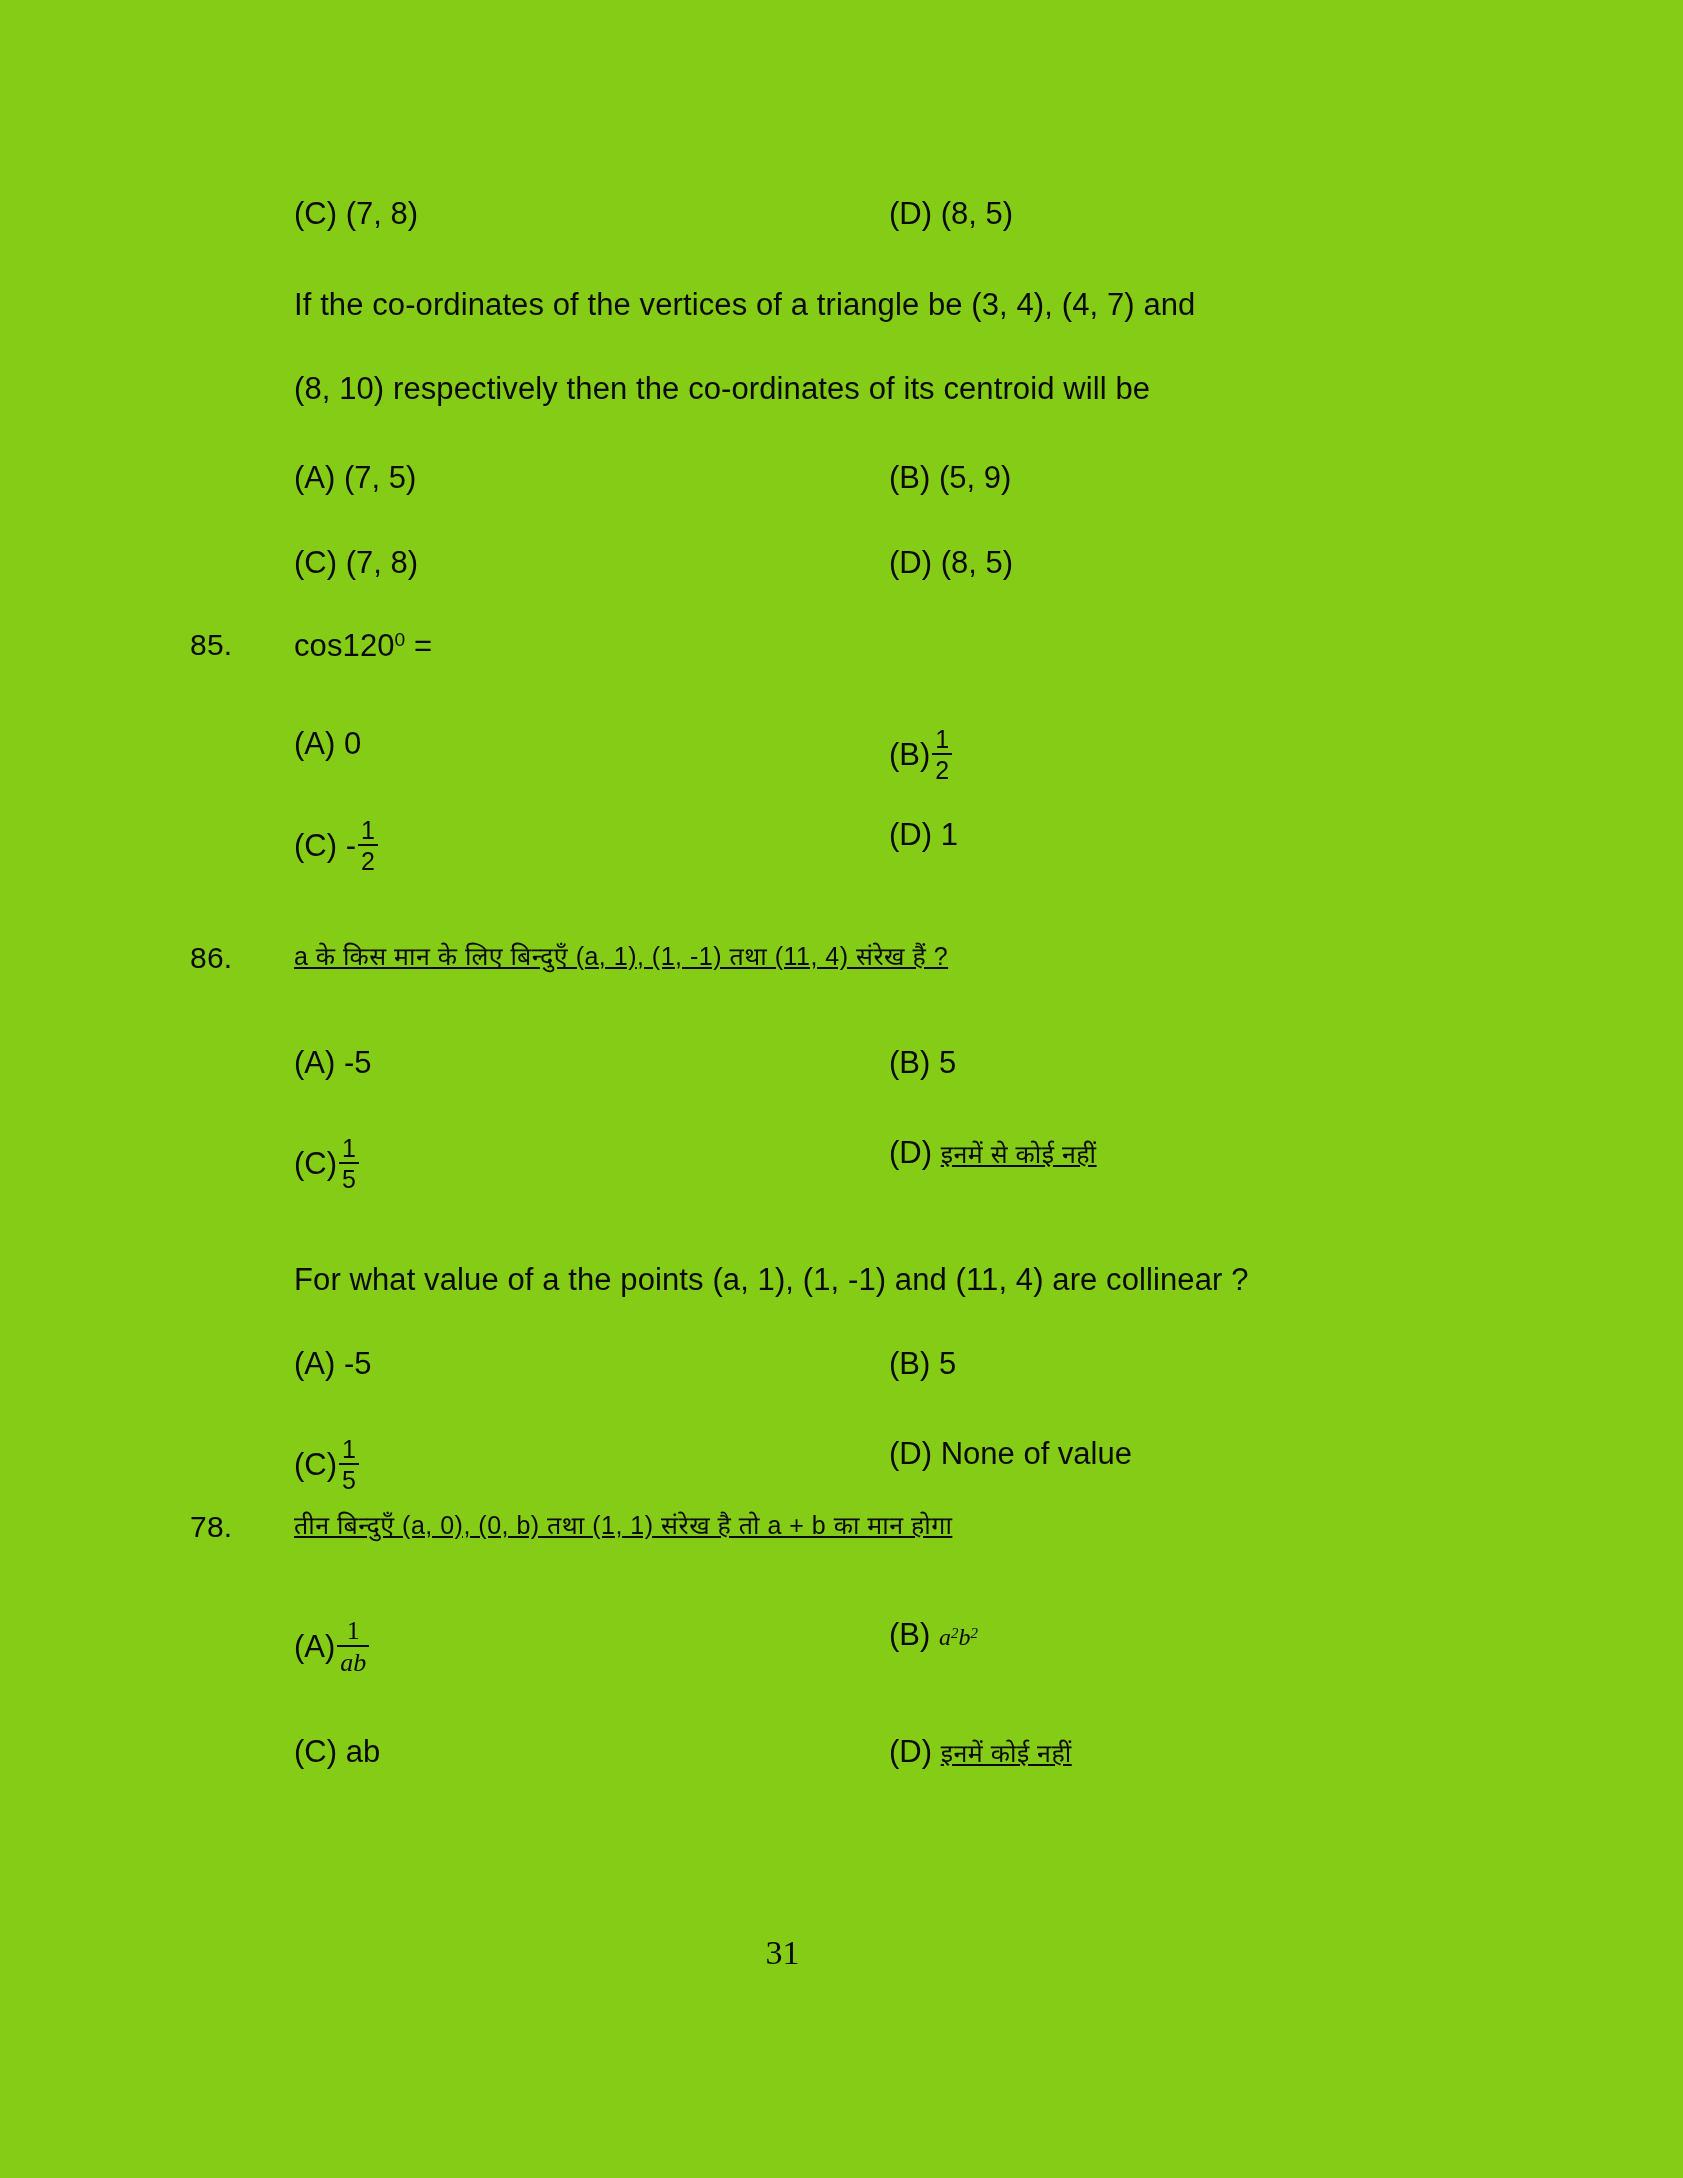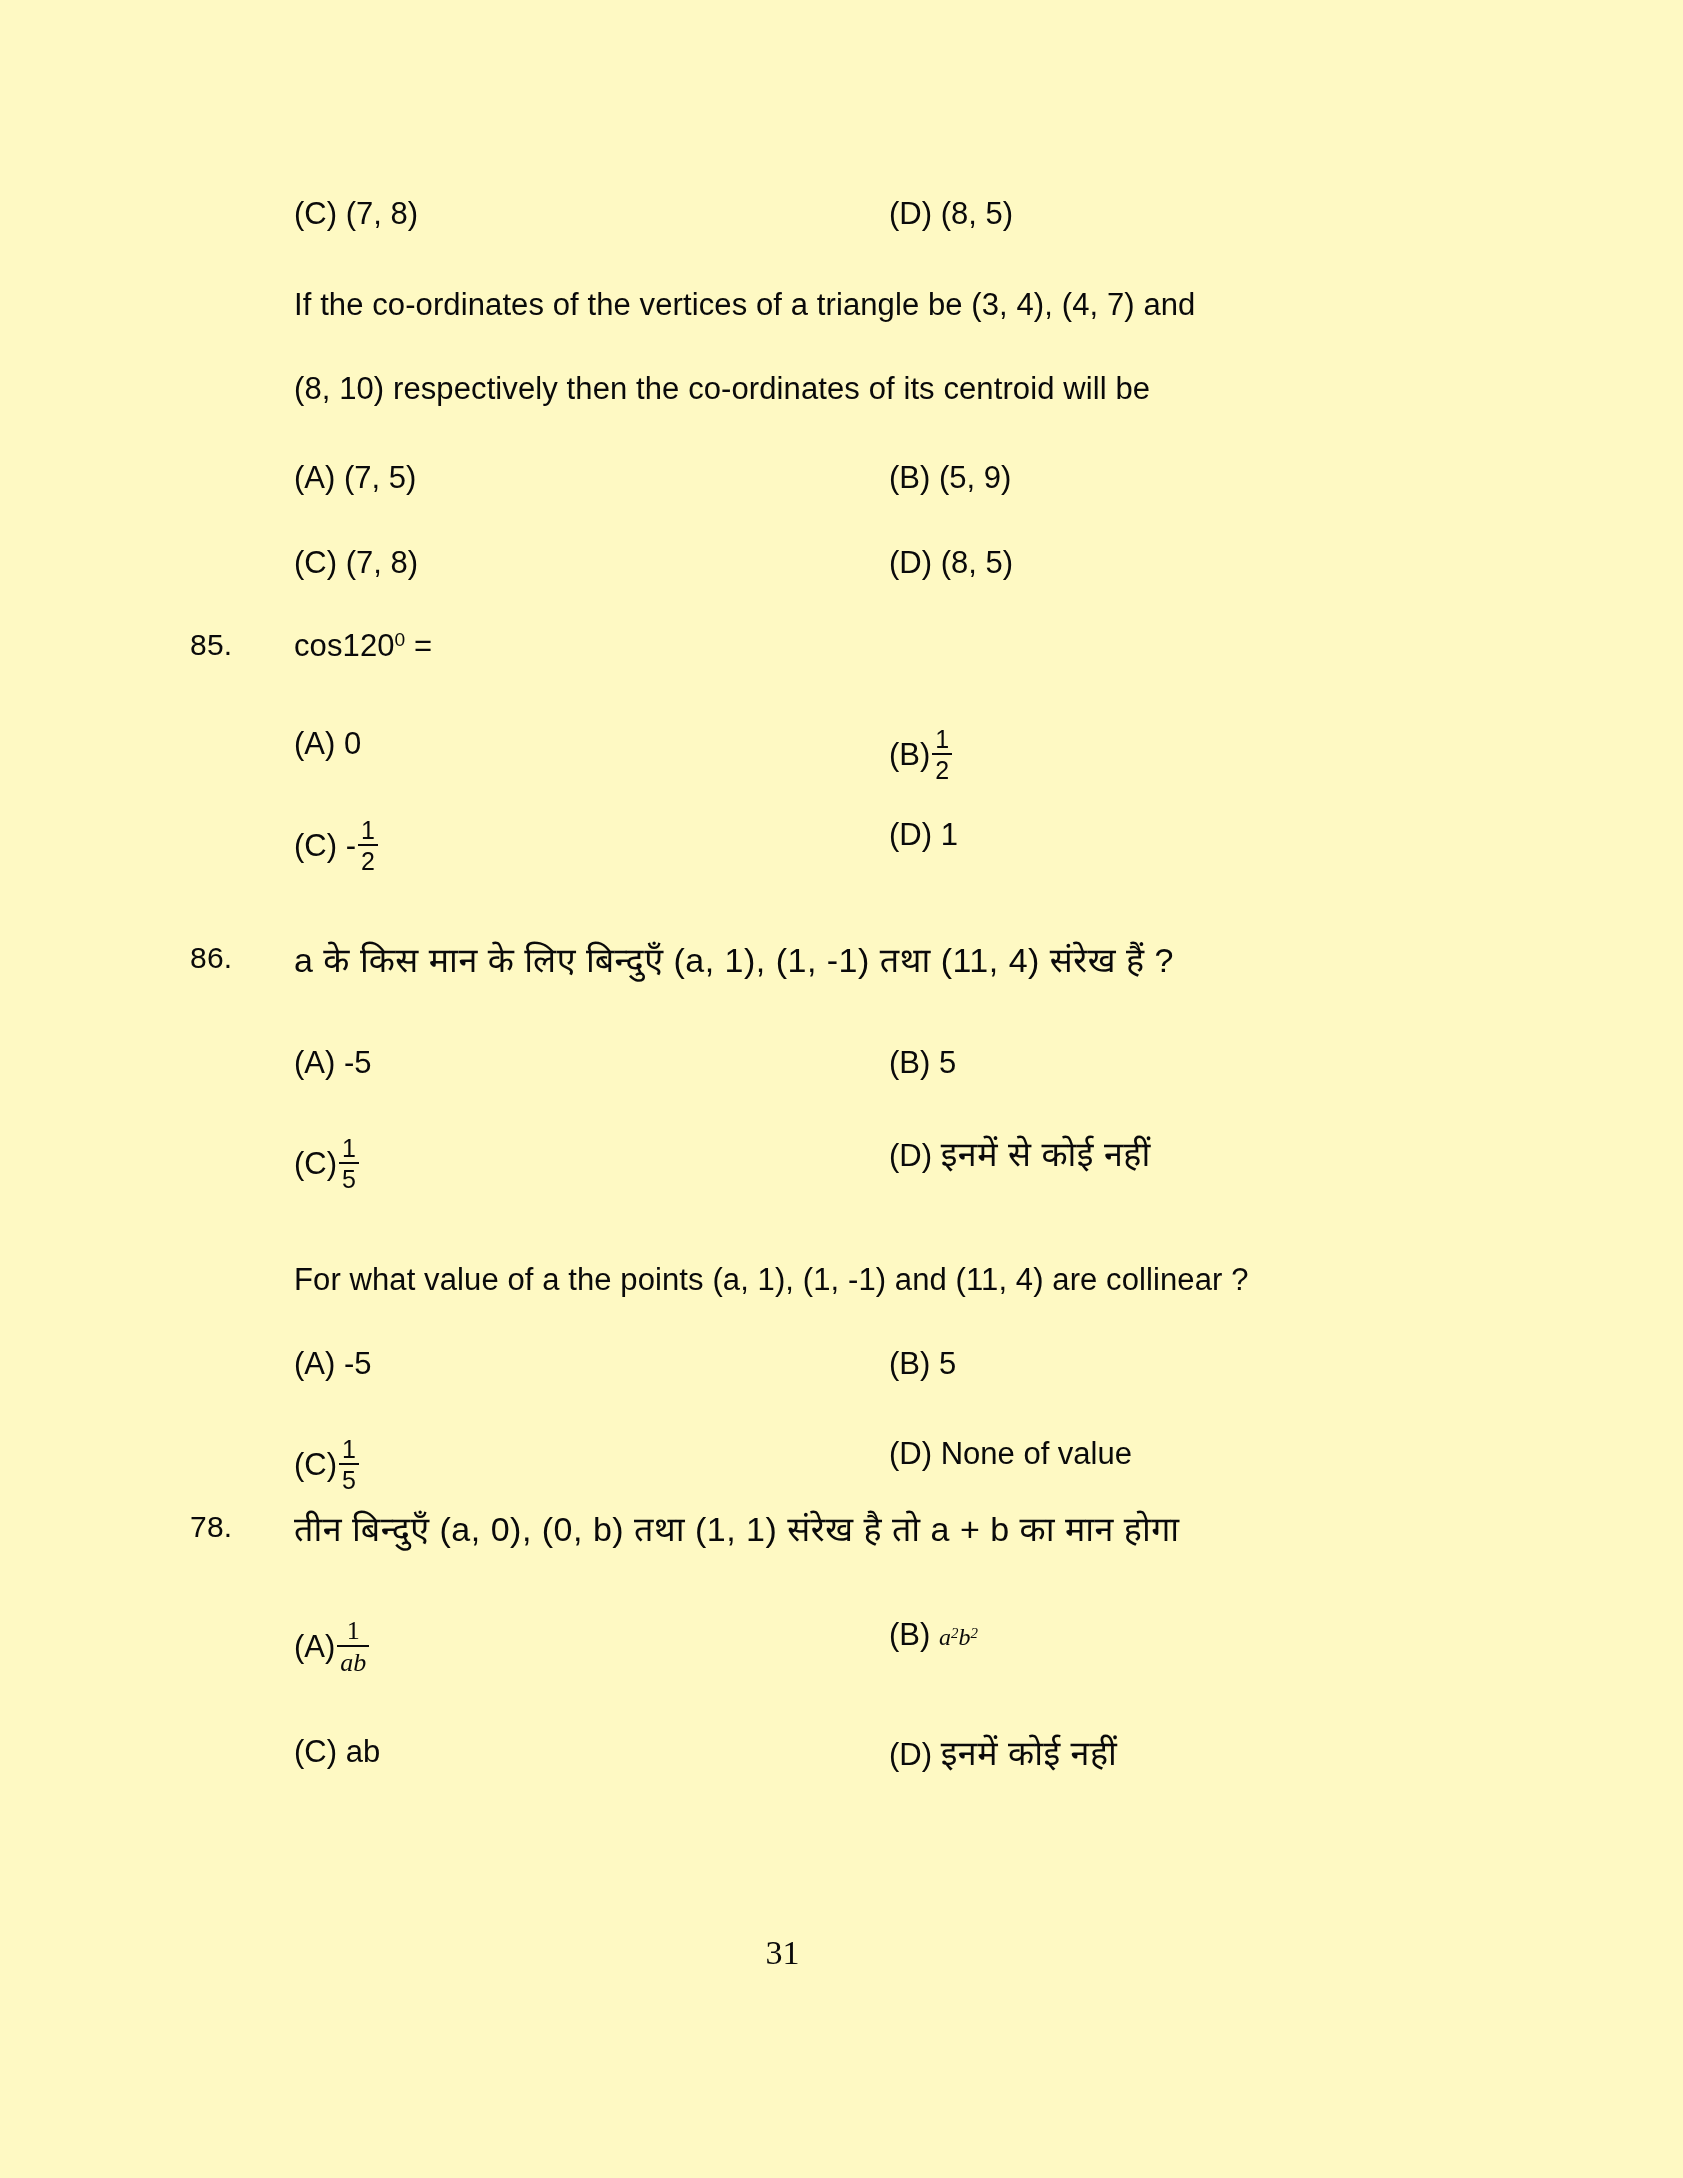--- a/index.html
+++ b/index.html
@@ -14,21 +14,21 @@
     font-family: "Liberation Sans", sans-serif;
     color: #0a0a0a;
     -webkit-font-smoothing: antialiased;
   }
 
   .page {
     position: absolute;
     left: 0; top: 0;
     width: 1683px;
     height: 2178px;
-    background: #fef9c3;
+    background: #84cc16;
     overflow: hidden;
   }
 
   
   .row {
     position: absolute;
     left: 0;
     width: 1683px;
     height: 0;
   }
@@ -63,22 +63,23 @@
     position: absolute;
     left: 889px;
     top: 0;
     font-size: 31px;
     line-height: 1.05;
     white-space: nowrap;
   }
 
   .hin {
     font-family: "Liberation Sans", "DejaVu Sans", sans-serif;
-    font-size: 34px;
+    font-size: 25px;
     letter-spacing: 0.5px;
+    text-decoration: underline;
   }
   .eng {
     font-family: "Liberation Sans", sans-serif;
   }
 
   
   .frac {
     display: inline-block;
     vertical-align: -0.52em;
     text-align: center;

